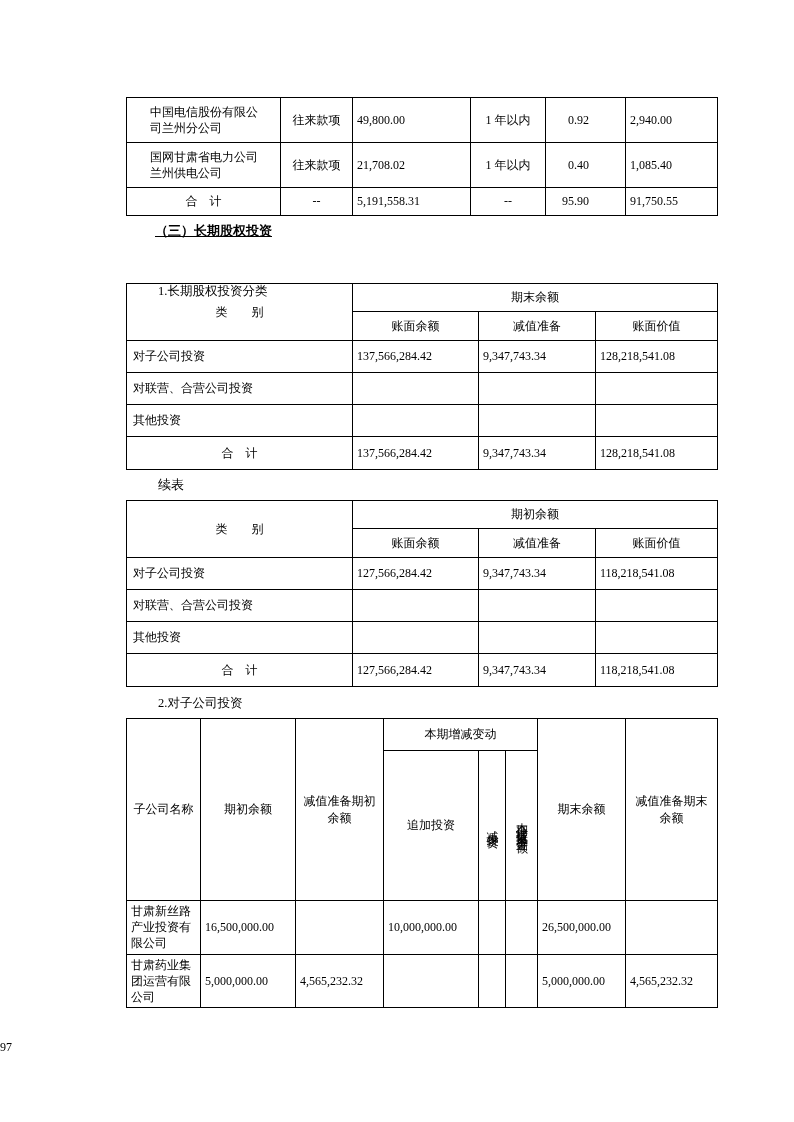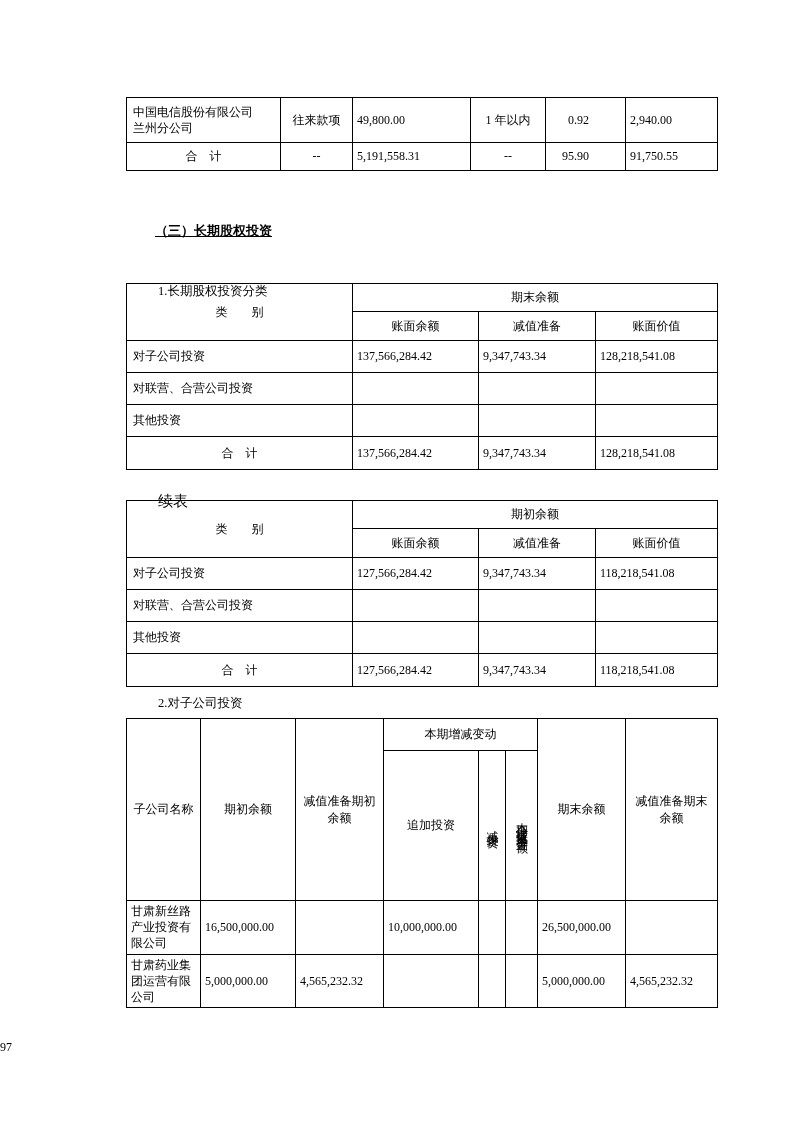--- a/index.html
+++ b/index.html
@@ -25,21 +25,21 @@
     padding:1px 4px;
     vertical-align:middle;
     font-size:12px;
     line-height:1.35;
     overflow:hidden;
     word-break:break-all;
   }
   .center { text-align:center; }
   .num { text-align:left; padding-right:8px; }
   .ratio { text-align:right; padding-right:36px; }
-  .name-cell { text-align:left; padding:2px 18px 2px 6px; }
+  .name-cell { text-align:left; padding:2px 18px 2px 23px; }
   .cat { text-align:left; padding-left:6px; }
 
   
   #t1 { top:97px; }
   #t1 tr.r td { height:45px; }
   #t1 tr.total td { height:28px; }
 
   
   #t2 { top:283px; }
   #t3 { top:500px; }
@@ -59,21 +59,21 @@
     writing-mode:vertical-rl;
     text-orientation:upright;
     display:inline-block;
     letter-spacing:2px;
     line-height:1.1;
   }
 
   .abs { position:absolute; }
   #h-section { left:155px; top:222px; font-weight:bold; font-size:13px;text-decoration:underline; }
   #h-sub1 { left:158px; top:254px; font-size:12.5px;margin-top:29px; }
-  #h-cont { left:158px; top:492px; font-size:15px; }
+  #h-cont { left:158px; top:476px; font-size:13px; }
   #h-sub2 { left:158px; top:695px; font-size:12.5px; }
   #pagenum { left:0; top:1040px; width:794px; font-size:12px; }
 </style>
 </head>
 <body>
 
 <div class="page">
 
   <table id="t1">
     <colgroup>
@@ -85,20 +85,28 @@
         <col style="width:92px">
     </colgroup>
     <tbody>
         <tr class="r">
       <td class="name-cell">中国电信股份有限公司兰州分公司</td>
       <td class="center">往来款项</td>
       <td class="num">49,800.00</td>
       <td class="center">1 年以内</td>
       <td class="ratio">0.92</td>
       <td class="num">2,940.00</td>
+    </tr>
+    <tr class="r">
+      <td class="name-cell">国网甘肃省电力公司兰州供电公司</td>
+      <td class="center">往来款项</td>
+      <td class="num">21,708.02</td>
+      <td class="center">1 年以内</td>
+      <td class="ratio">0.40</td>
+      <td class="num">1,085.40</td>
     </tr>
     <tr class="total">
       <td class="center">合　计</td>
       <td class="center">--</td>
       <td class="num">5,191,558.31</td>
       <td class="center">--</td>
       <td class="ratio">95.90</td>
       <td class="num">91,750.55</td>
     </tr>
   </tbody>

